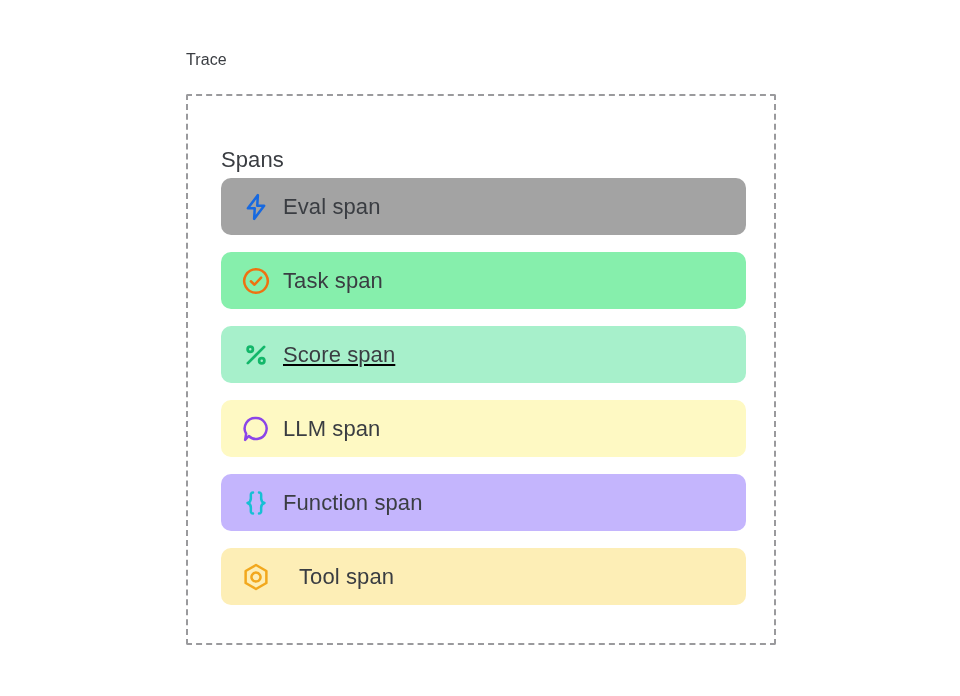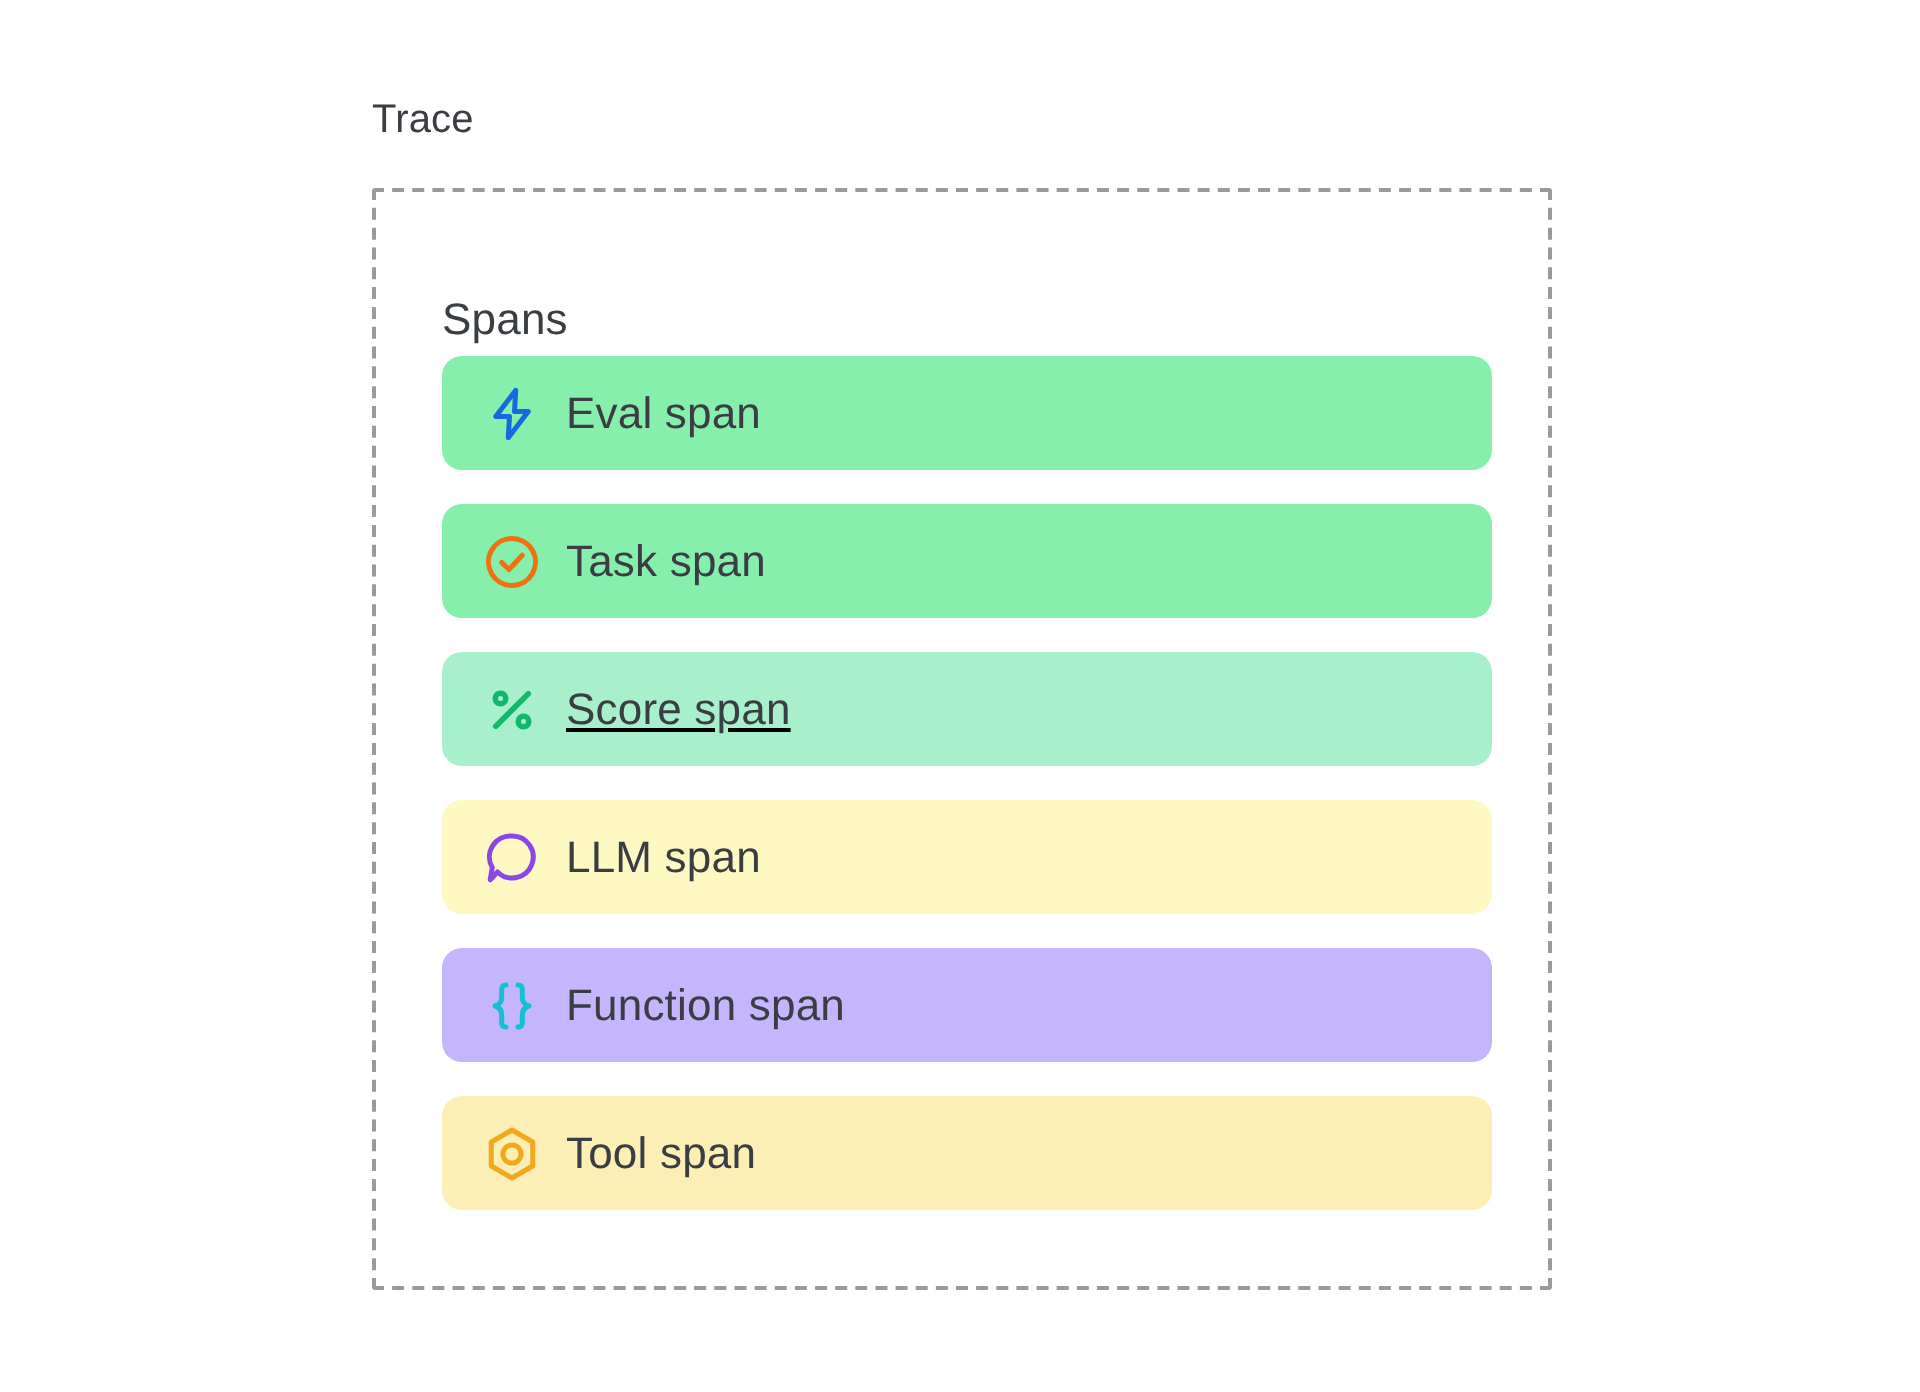--- a/index.html
+++ b/index.html
@@ -20,21 +20,21 @@
     position: absolute;
     inset: 0;
     background: #ffffff;
   }
 
   
   .trace-label {
     position: absolute;
     left: 186px;
     top: 46px;
-    font-size: 20px;
+    font-size: 16px;
     line-height: 28px;
     color: #3a3d42;
     letter-spacing: 0.1px;
     white-space: nowrap;
   }
 
   
   .trace-box {
     position: absolute;
     left: 186px;
@@ -70,21 +70,21 @@
   .span-row {
     position: relative;
     height: 57px;
     border-radius: 10px;
     margin-bottom: 17px;
     display: flex;
     align-items: center;
     box-sizing: border-box;
     padding-left: 20px;
   }
-  .span-row:last-child { margin-bottom: 0; }
+  .span-row:last-child { margin-bottom: 0; gap: 16px; }
 
   .span-icon {
     width: 30px;
     height: 30px;
     flex: 0 0 30px;
     display: flex;
     align-items: center;
     justify-content: center;
   }
   .span-icon svg {
@@ -108,21 +108,21 @@
 
 <div class="canvas">
 
   <div class="trace-label">Trace</div>
 
   <div class="trace-box"></div>
 
   <div class="spans-label">Spans</div>
 
   <div class="spans-list">
-      <div class="span-row" style="background: #86efac;">
+      <div class="span-row" style="background: #a3a3a3;">
         <span class="span-icon">
           <svg viewBox="0 0 24 24" fill="none" stroke="#1769e0" stroke-width="2" stroke-linecap="round" stroke-linejoin="round">
             <path d="M13.5 2.5 L5.5 13 L11 13 L10.5 21.5 L18.5 11 L13 11 Z"></path>
           </svg>
         </span>
         <span class="span-label">Eval span</span>
       </div>
       <div class="span-row" style="background: #86efac;">
         <span class="span-icon">
           <svg viewBox="0 0 24 24" fill="none" stroke="#ef7110" stroke-width="2" stroke-linecap="round" stroke-linejoin="round">

